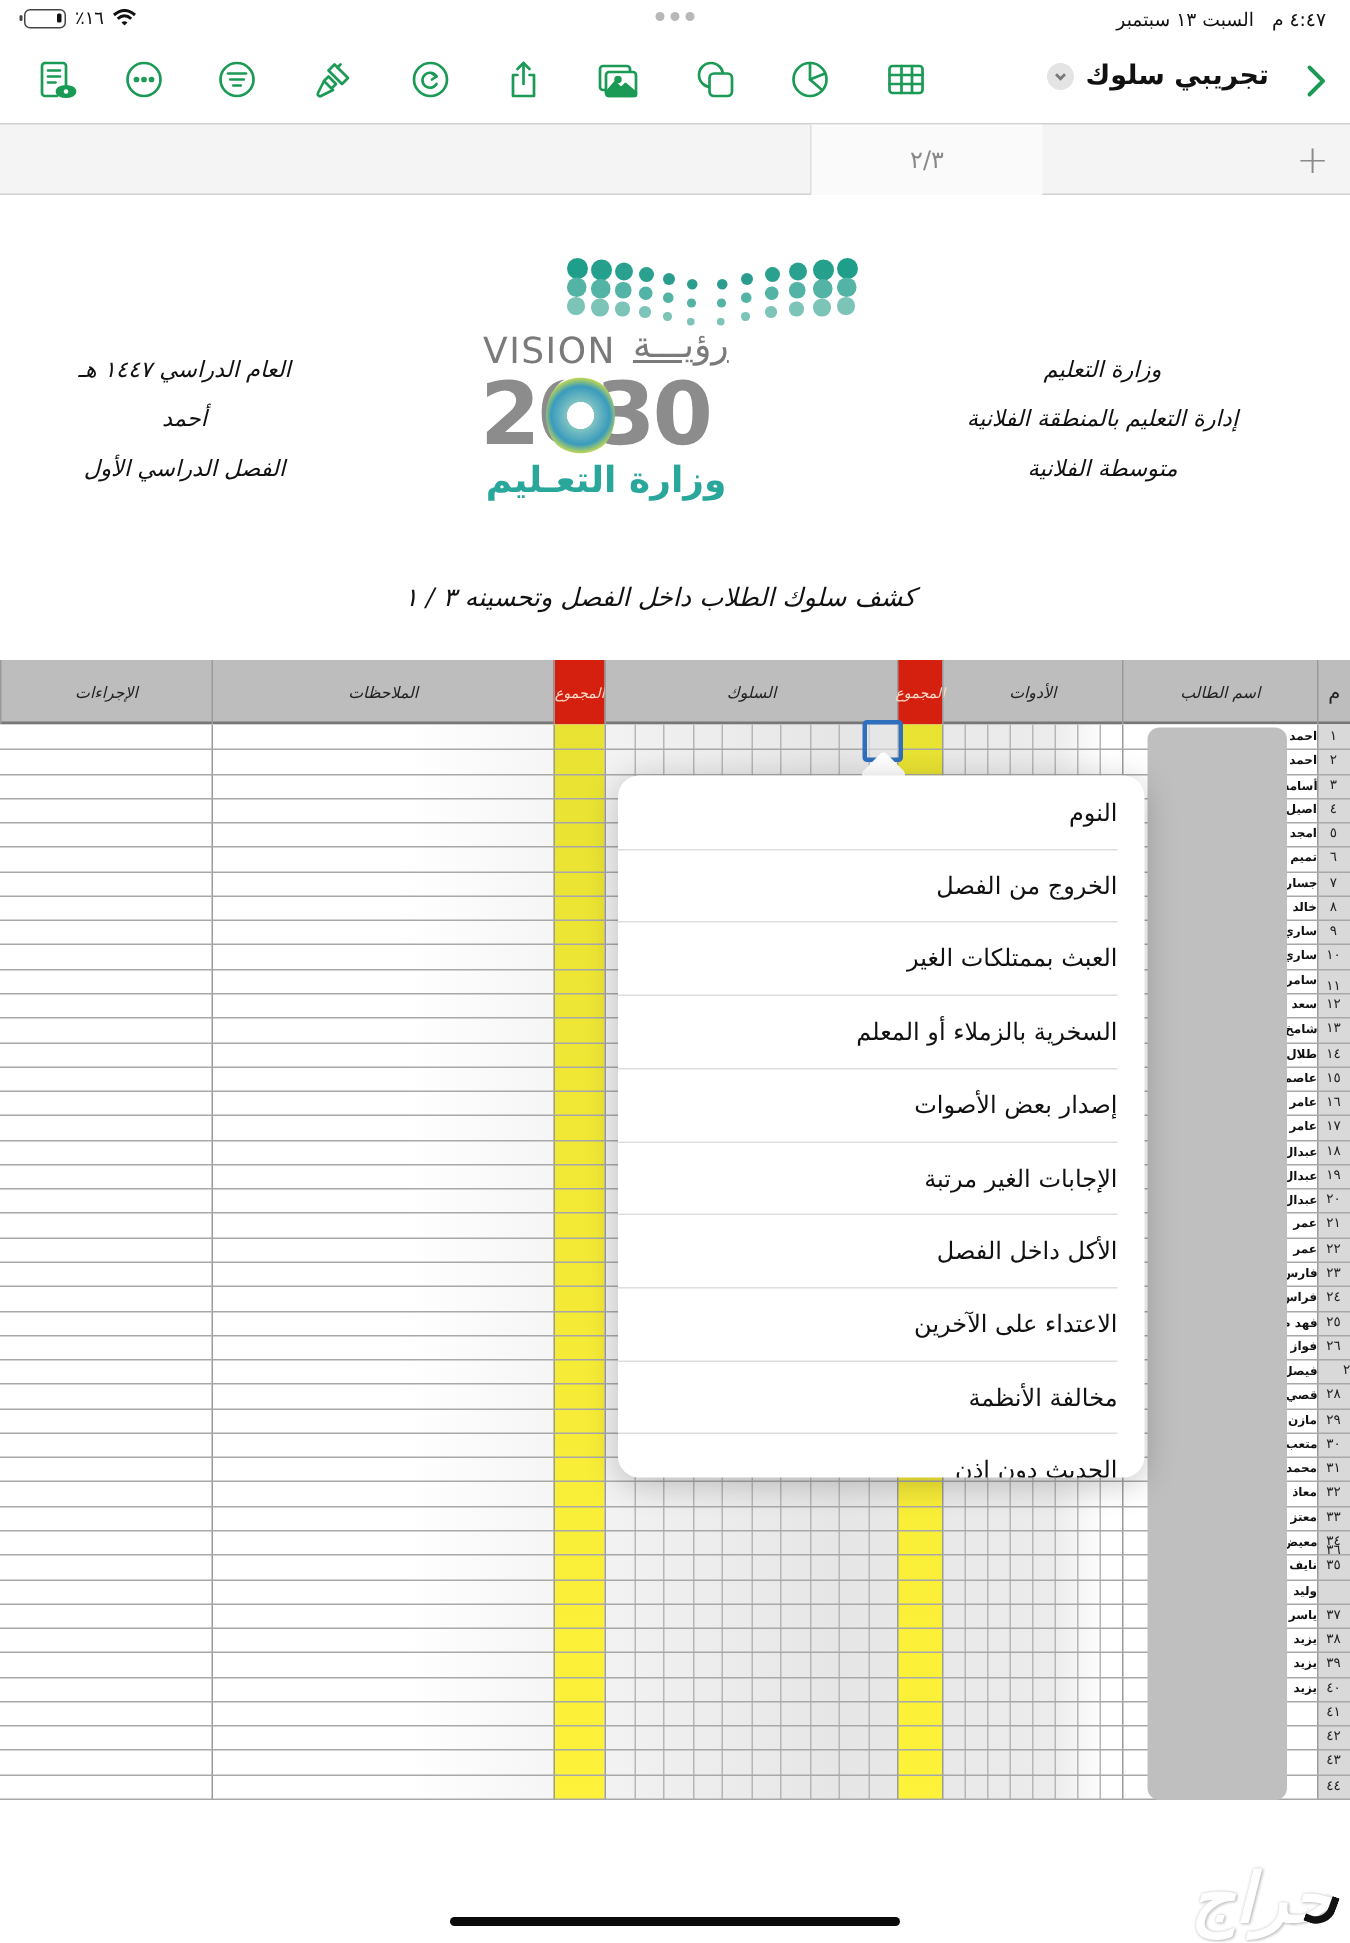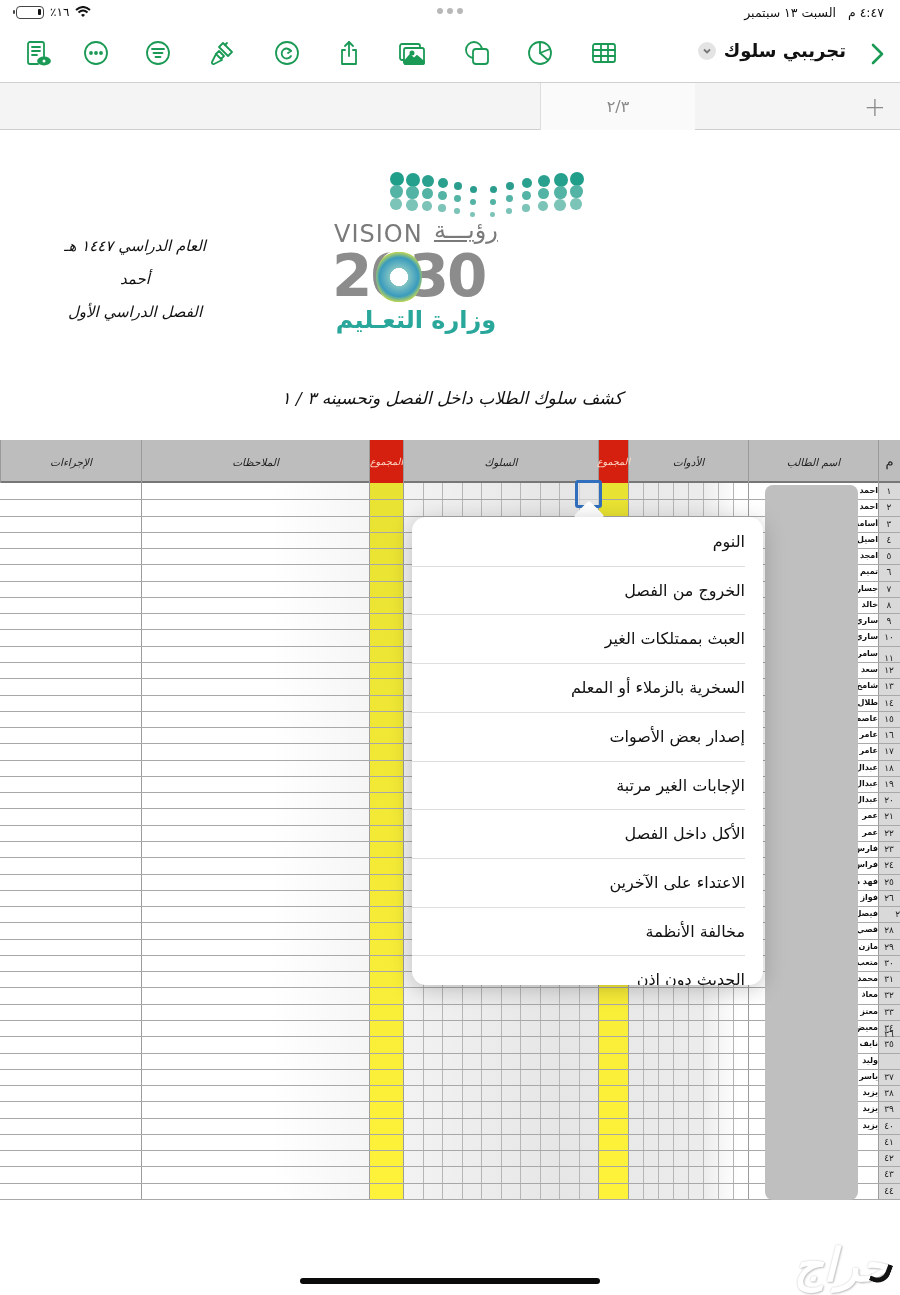--- a/index.html
+++ b/index.html
@@ -28,21 +28,21 @@
   .back-chevron svg { width: 24px; height: 28px; stroke: #1a9a55; fill: none; stroke-width: 2.6; stroke-linecap: round; stroke-linejoin: round; }
 
   
   .tab-bar { position: absolute; left: 0; top: 82px; width: 900px; height: 48px; background: #f4f4f4; border-top: 1px solid #cfcfcf; border-bottom: 1px solid #cfcfcf; }
   .tab { position: absolute; top: 0; height: 47px; display: flex; align-items: center; justify-content: center; font-size: 16px; color: #888; }
   .tab-inactive { left: 540px; width: 155px; background: #fafafa; border-left: 1px solid #ddd; }
   .tab-active { left: 695px; width: 155px; background: #00a54f; color: #ffffff; }
   .tab-add { left: 850px; width: 50px; font-size: 26px; color: #8a8a8a; font-weight: 200; }
 
   
-  .sheet-header { position: absolute; left: 12px; top: 130px; width: 721px; height: 310px; background: #fff; }
+  .sheet-header { position: absolute; left: 0; top: 130px; width: 721px; height: 310px; background: #fff; }
   .hdr-left { position: absolute; left: 8px; top: 100px; width: 230px; text-align: center; direction: rtl; font-family: "DejaVu Serif", serif; font-size: 15px; line-height: 33px; font-style: italic; }
   .hdr-right { position: absolute; left: 605px; top: 100px; width: 260px; text-align: center; direction: rtl; font-family: "DejaVu Serif", serif; font-size: 15px; line-height: 33px; font-style: italic; }
   .logo { position: absolute; left: 318px; top: 42px; width: 240px; height: 160px; }
   .logo-dots { position: absolute; left: 60px; top: 0; width: 180px; height: 50px; }
   .logo-dot { position: absolute; border-radius: 50%; }
   .logo-vision { position: absolute; left: 4px; top: 48px; font-size: 24px; color: #7a7a7a; letter-spacing: 1px; font-family: "DejaVu Sans", sans-serif; }
   .logo-ar-vision { position: absolute; left: 104px; top: 44px; font-size: 24px; color: #7a7a7a; direction: rtl; text-decoration: underline; }
   .logo-2030 { position: absolute; left: 2px; top: 72px; font-size: 58px; font-weight: bold; color: #8c8c8c; letter-spacing: -2px; font-family: "DejaVu Sans", sans-serif; line-height: 64px; }
   .logo-emblem { position: absolute; left: 46px; top: 78px; width: 46px; height: 54px; border-radius: 50%; background: radial-gradient(circle, #ffffff 25%, #7fc3c2 26%, #3a9bbd 55%, #b8d45a 70%, #ffffff 72%); }
   .logo-ministry { position: absolute; left: 0; top: 134px; width: 172px; text-align: center; font-size: 24px; color: #2aa79b; direction: rtl; font-weight: bold; }
@@ -250,20 +250,25 @@
         <div class="logo-dot" style="left: 180px; top: 13px; width: 12.8px; height: 12.8px; background: rgb(83, 179, 164);"></div>
         <div class="logo-dot" style="left: 180px; top: 26px; width: 11.6px; height: 11.6px; background: rgb(124, 195, 184);"></div>
       </div>
     <div class="logo-vision">VISION</div>
     <div class="logo-ar-vision">رؤيـــة</div>
     <div class="logo-2030">2030</div>
     <div class="logo-emblem"></div>
     <div class="logo-ministry">وزارة التعـليم</div>
   </div>
 
+  <div class="hdr-right">
+    <div>وزارة التعليم</div>
+    <div>إدارة التعليم بالمنطقة الفلانية</div>
+    <div>متوسطة الفلانية</div>
+  </div>
 
   <div class="sheet-title">كشف سلوك الطلاب داخل الفصل وتحسينه ٣ / ١</div>
 </div>
 
 <div class="table">
   <div class="thead">
     <div class="th" style="left:0;width:141px">الإجراءات</div>
     <div class="th" style="left:141px;width:228px">الملاحظات</div>
     <div class="th th-red" style="left:369px;width:34px">المجموع</div>
     <div class="th" style="left:403px;width:195px">السلوك</div>

